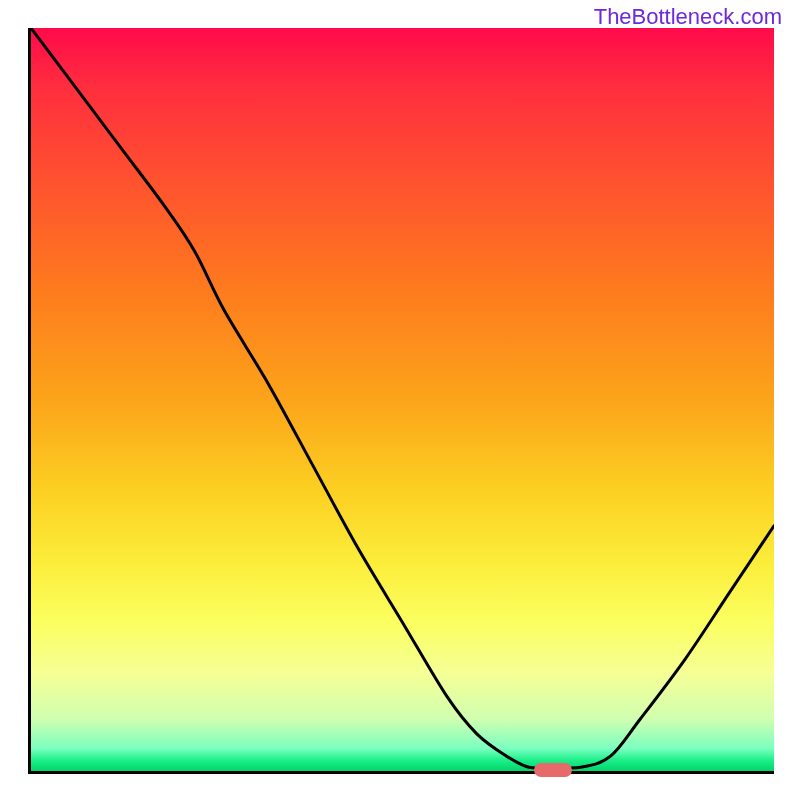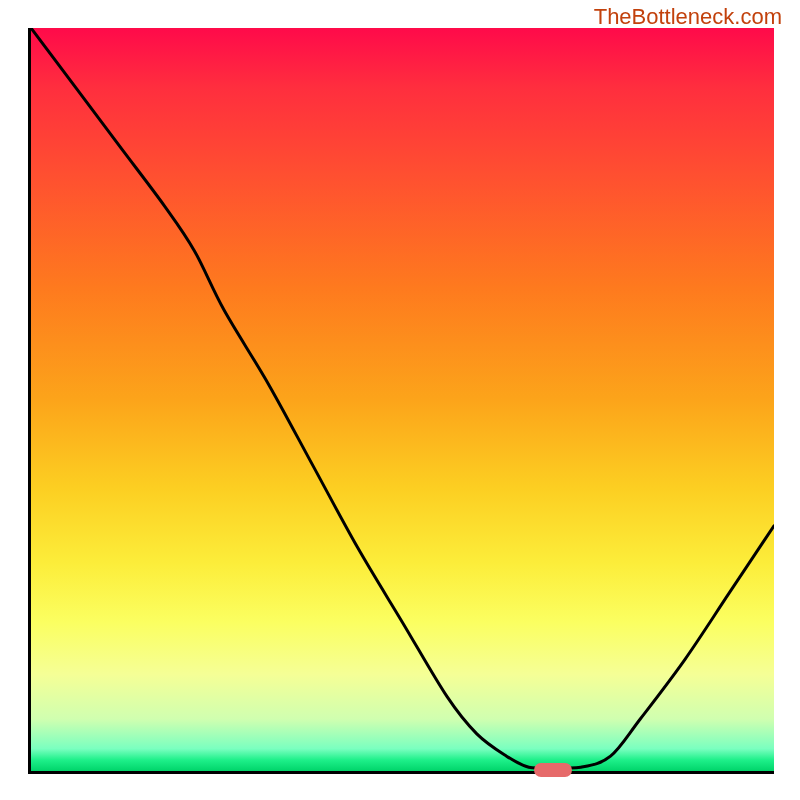--- a/index.html
+++ b/index.html
@@ -8,21 +8,21 @@
     height: 800px;
     background: #ffffff;
     position: relative;
     font-family: Arial, sans-serif;
   }
   .watermark {
     position: absolute;
     top: 4px;
     right: 18px;
     font-size: 22px;
-    color: #c2410c;
+    color: #6d28d9;
     font-weight: 500;
     z-index: 10;
   }
   .chart-area {
     position: absolute;
     left: 28px;
     top: 28px;
     width: 746px;
     height: 746px;
     border: 3px solid #000;

